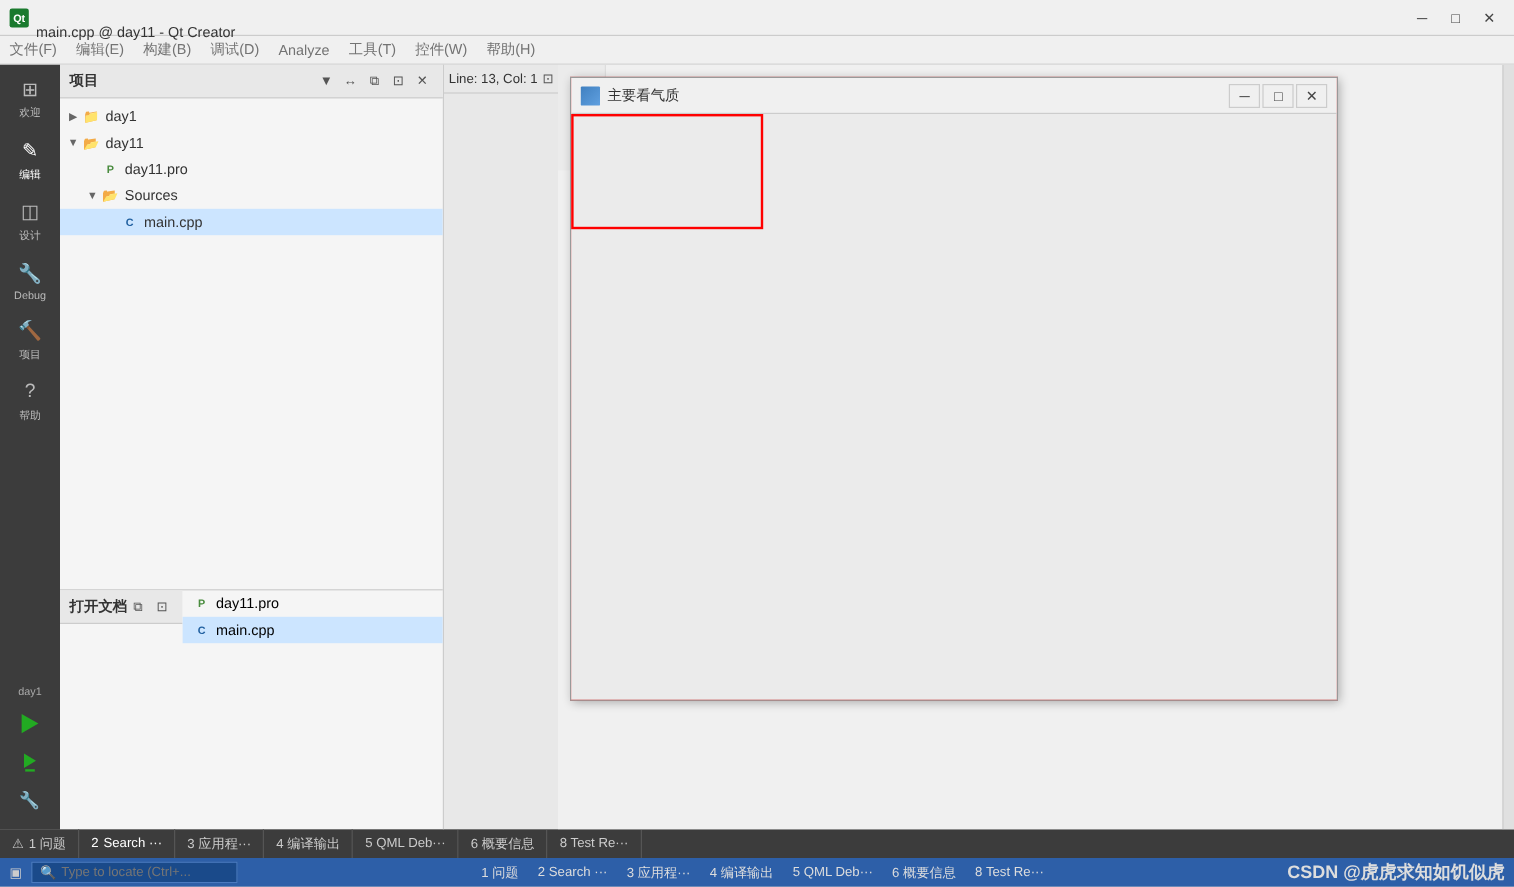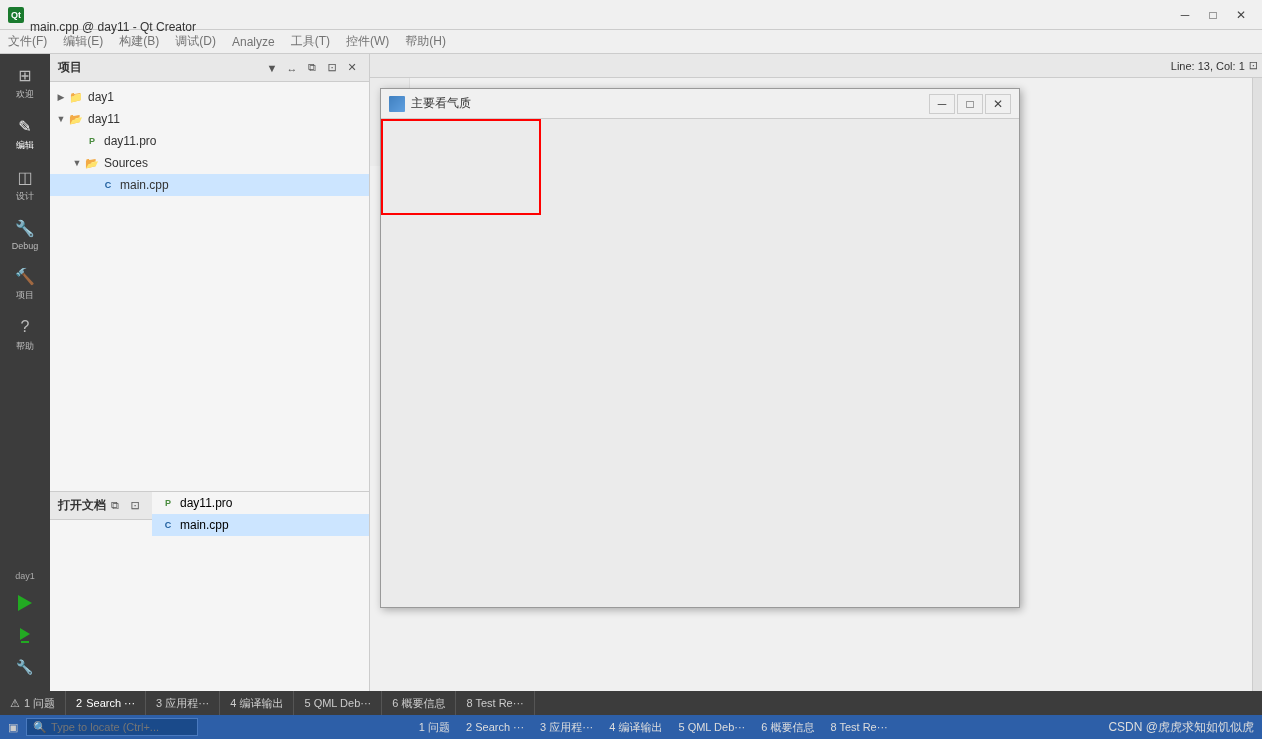--- a/index.html
+++ b/index.html
@@ -216,21 +216,20 @@
       cursor: pointer;
       font-size: 12px;
       height: 22px;
     }
     .doc-item.selected { background: #cce5ff; }
 
     
     .editor-area {
       flex: 1;
       display: flex;
-      flex-direction: column;
       background: #e8e8e8;
       position: relative;
     }
     .editor-toolbar {
       height: 24px;
       background: #e8e8e8;
       display: flex;
       align-items: center;
       padding: 0 4px;
       border-bottom: 1px solid #ccc;
@@ -390,22 +389,23 @@
     .status-item {
       padding: 0 8px;
       font-size: 11px;
       color: #ddd;
       cursor: pointer;
       display: flex;
       align-items: center;
       gap: 2px;
     }
     .status-right {
-      font-size: 12px;
+      font-size: 15px;
       color: #ddd;
+      font-weight: bold;
     }
 
     
     ::-webkit-scrollbar { width: 8px; height: 8px; }
     ::-webkit-scrollbar-track { background: #f0f0f0; }
     ::-webkit-scrollbar-thumb { background: #bbb; border-radius: 4px; }
 
     
     .run-buttons {
       margin-top: auto;

